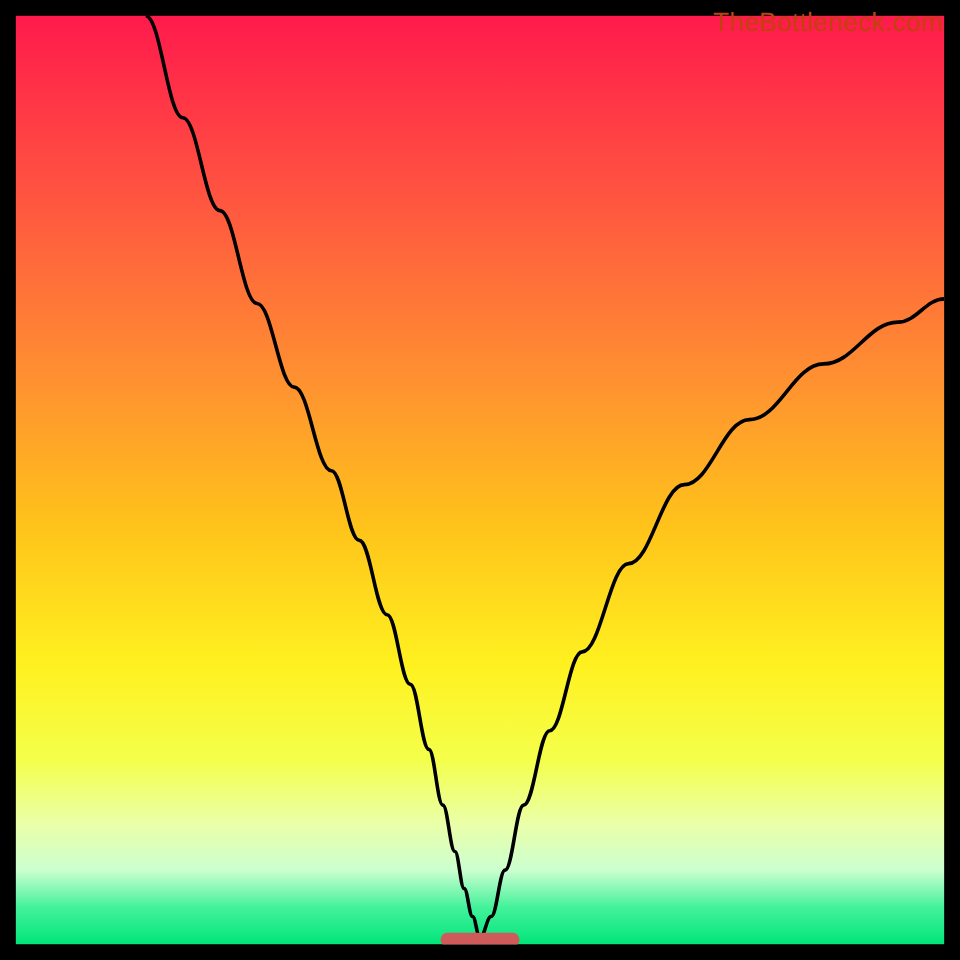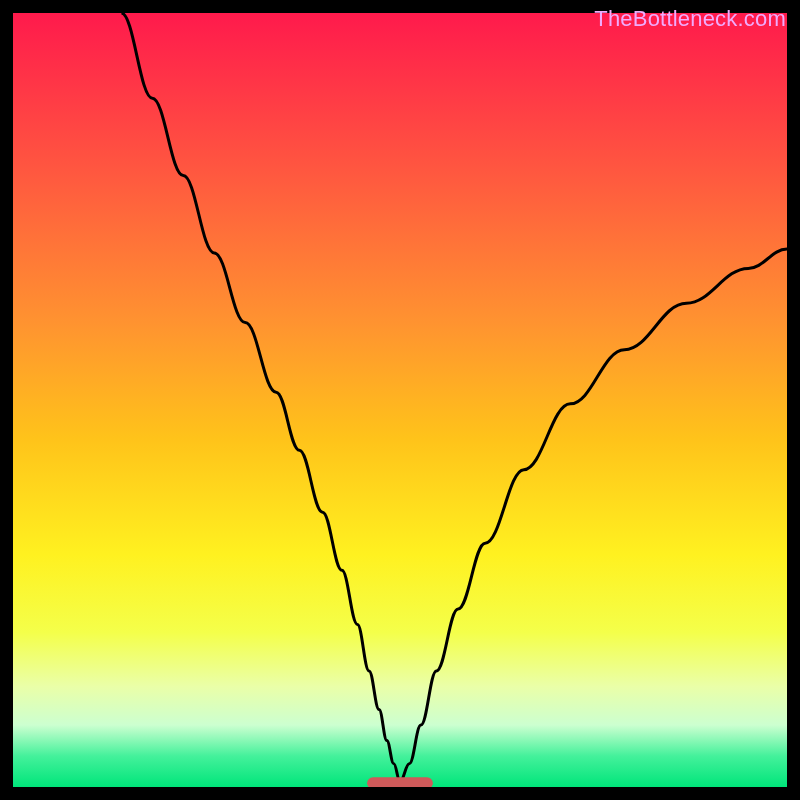--- a/index.html
+++ b/index.html
@@ -8,21 +8,21 @@
     width: 800px;
     height: 800px;
     position: relative;
     background: #000;
     font-family: Arial, Helvetica, sans-serif;
   }
   .watermark {
     position: absolute;
     top: 6px;
     right: 14px;
-    color: #f0abfc;
+    color: #c2410c;
     font-size: 22px;
     font-weight: 500;
     letter-spacing: 0.2px;
     z-index: 20;
     user-select: none;
   }
   .plot-wrap {
     position: absolute;
     left: 13px;
     right: 13px;

